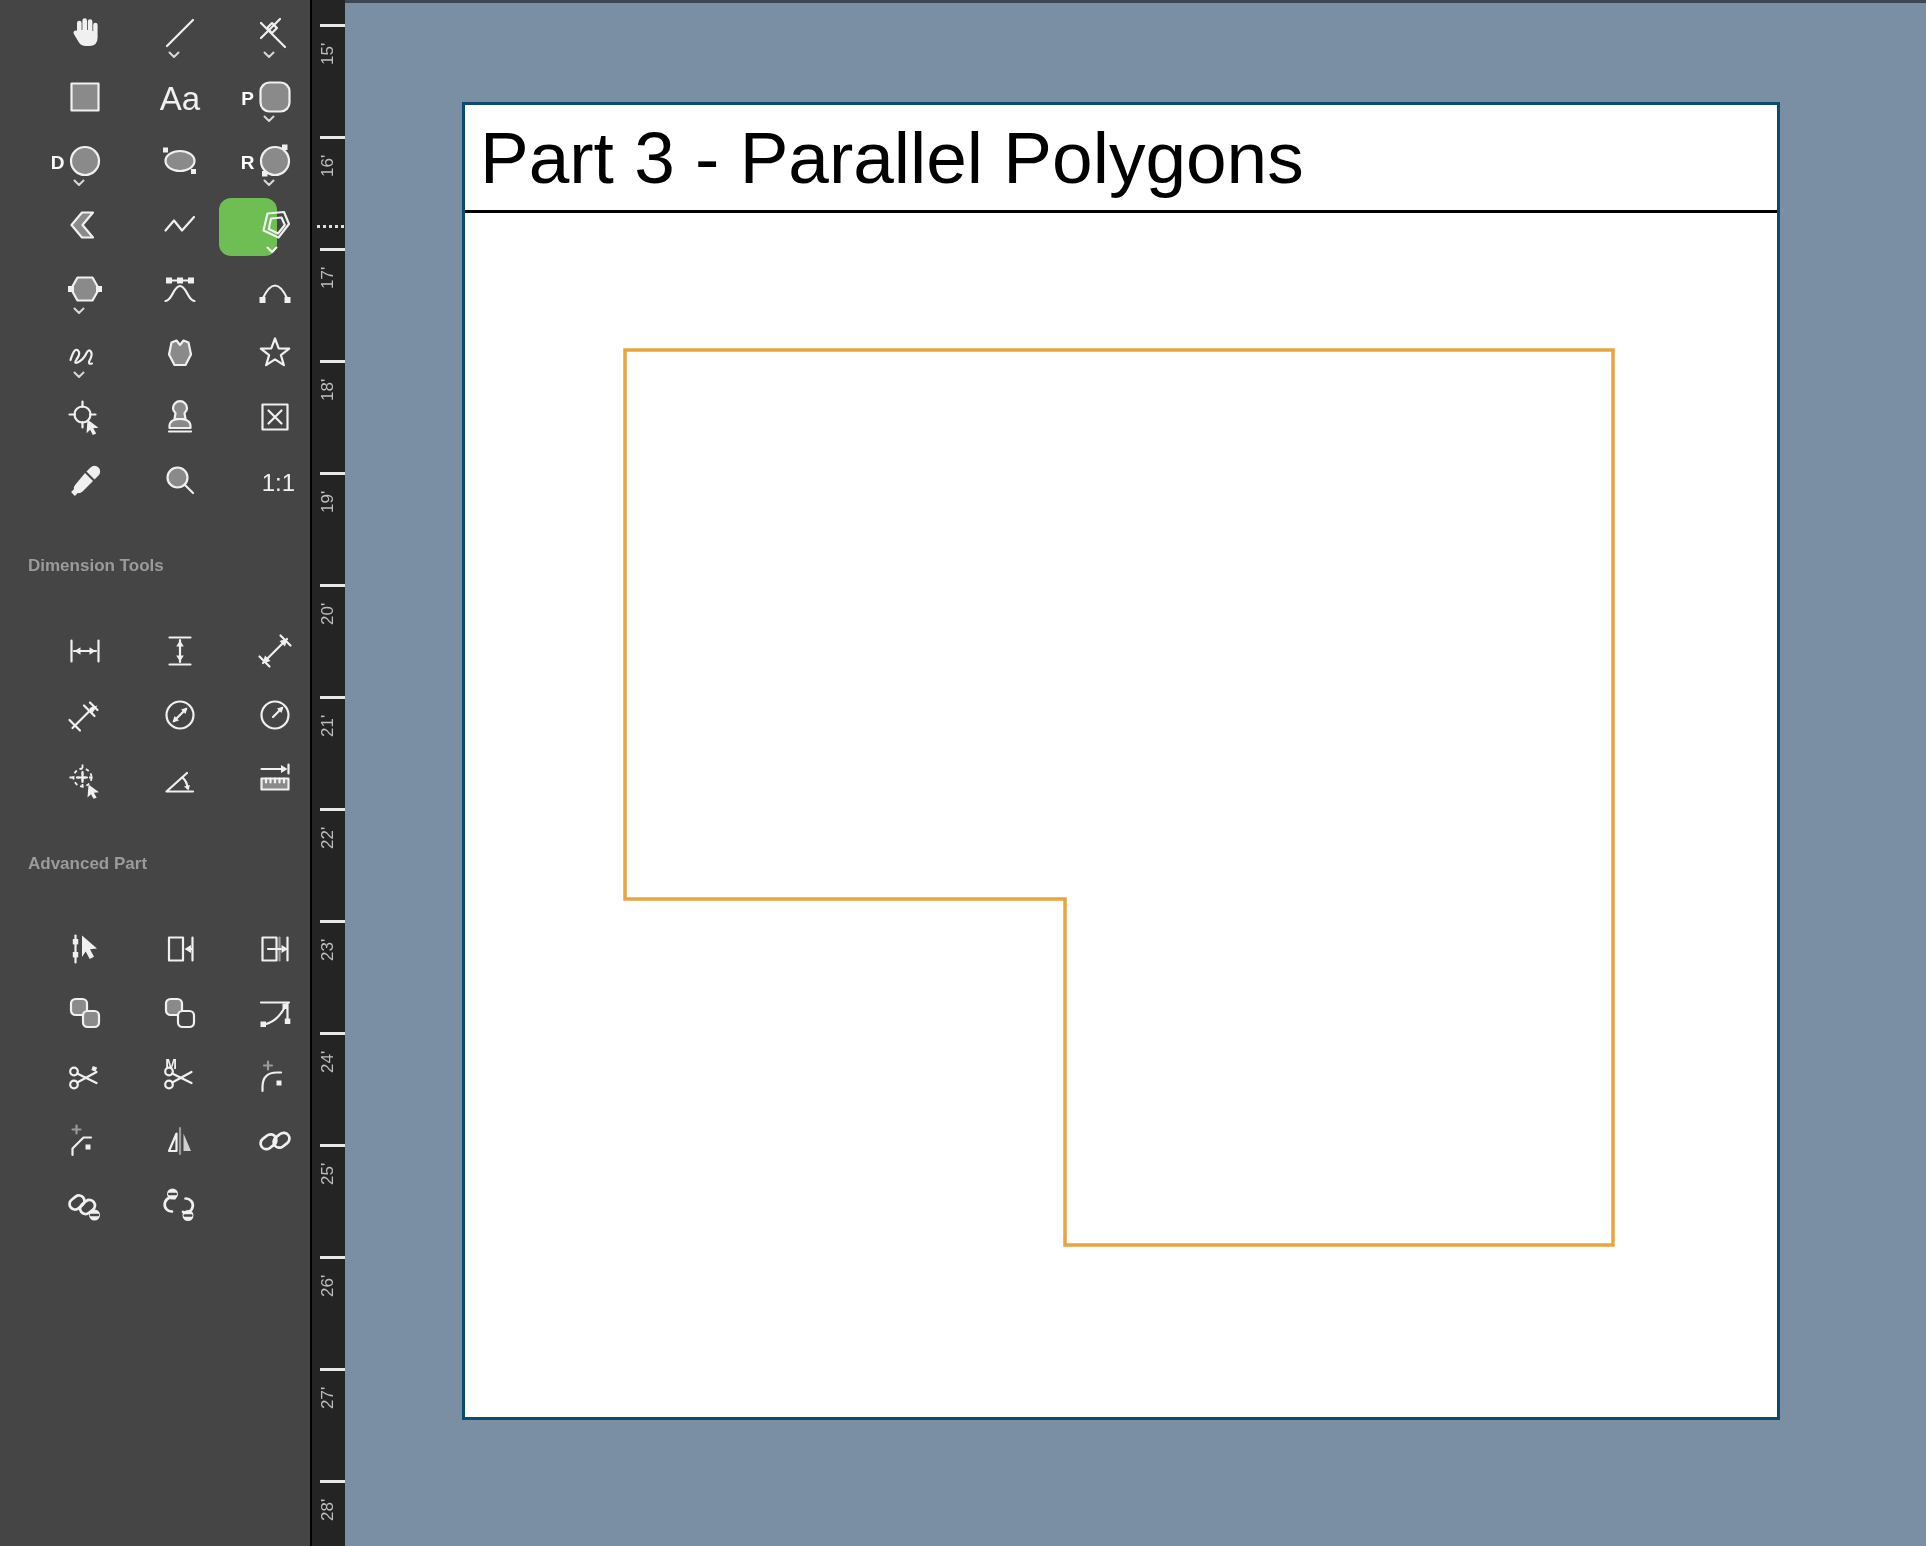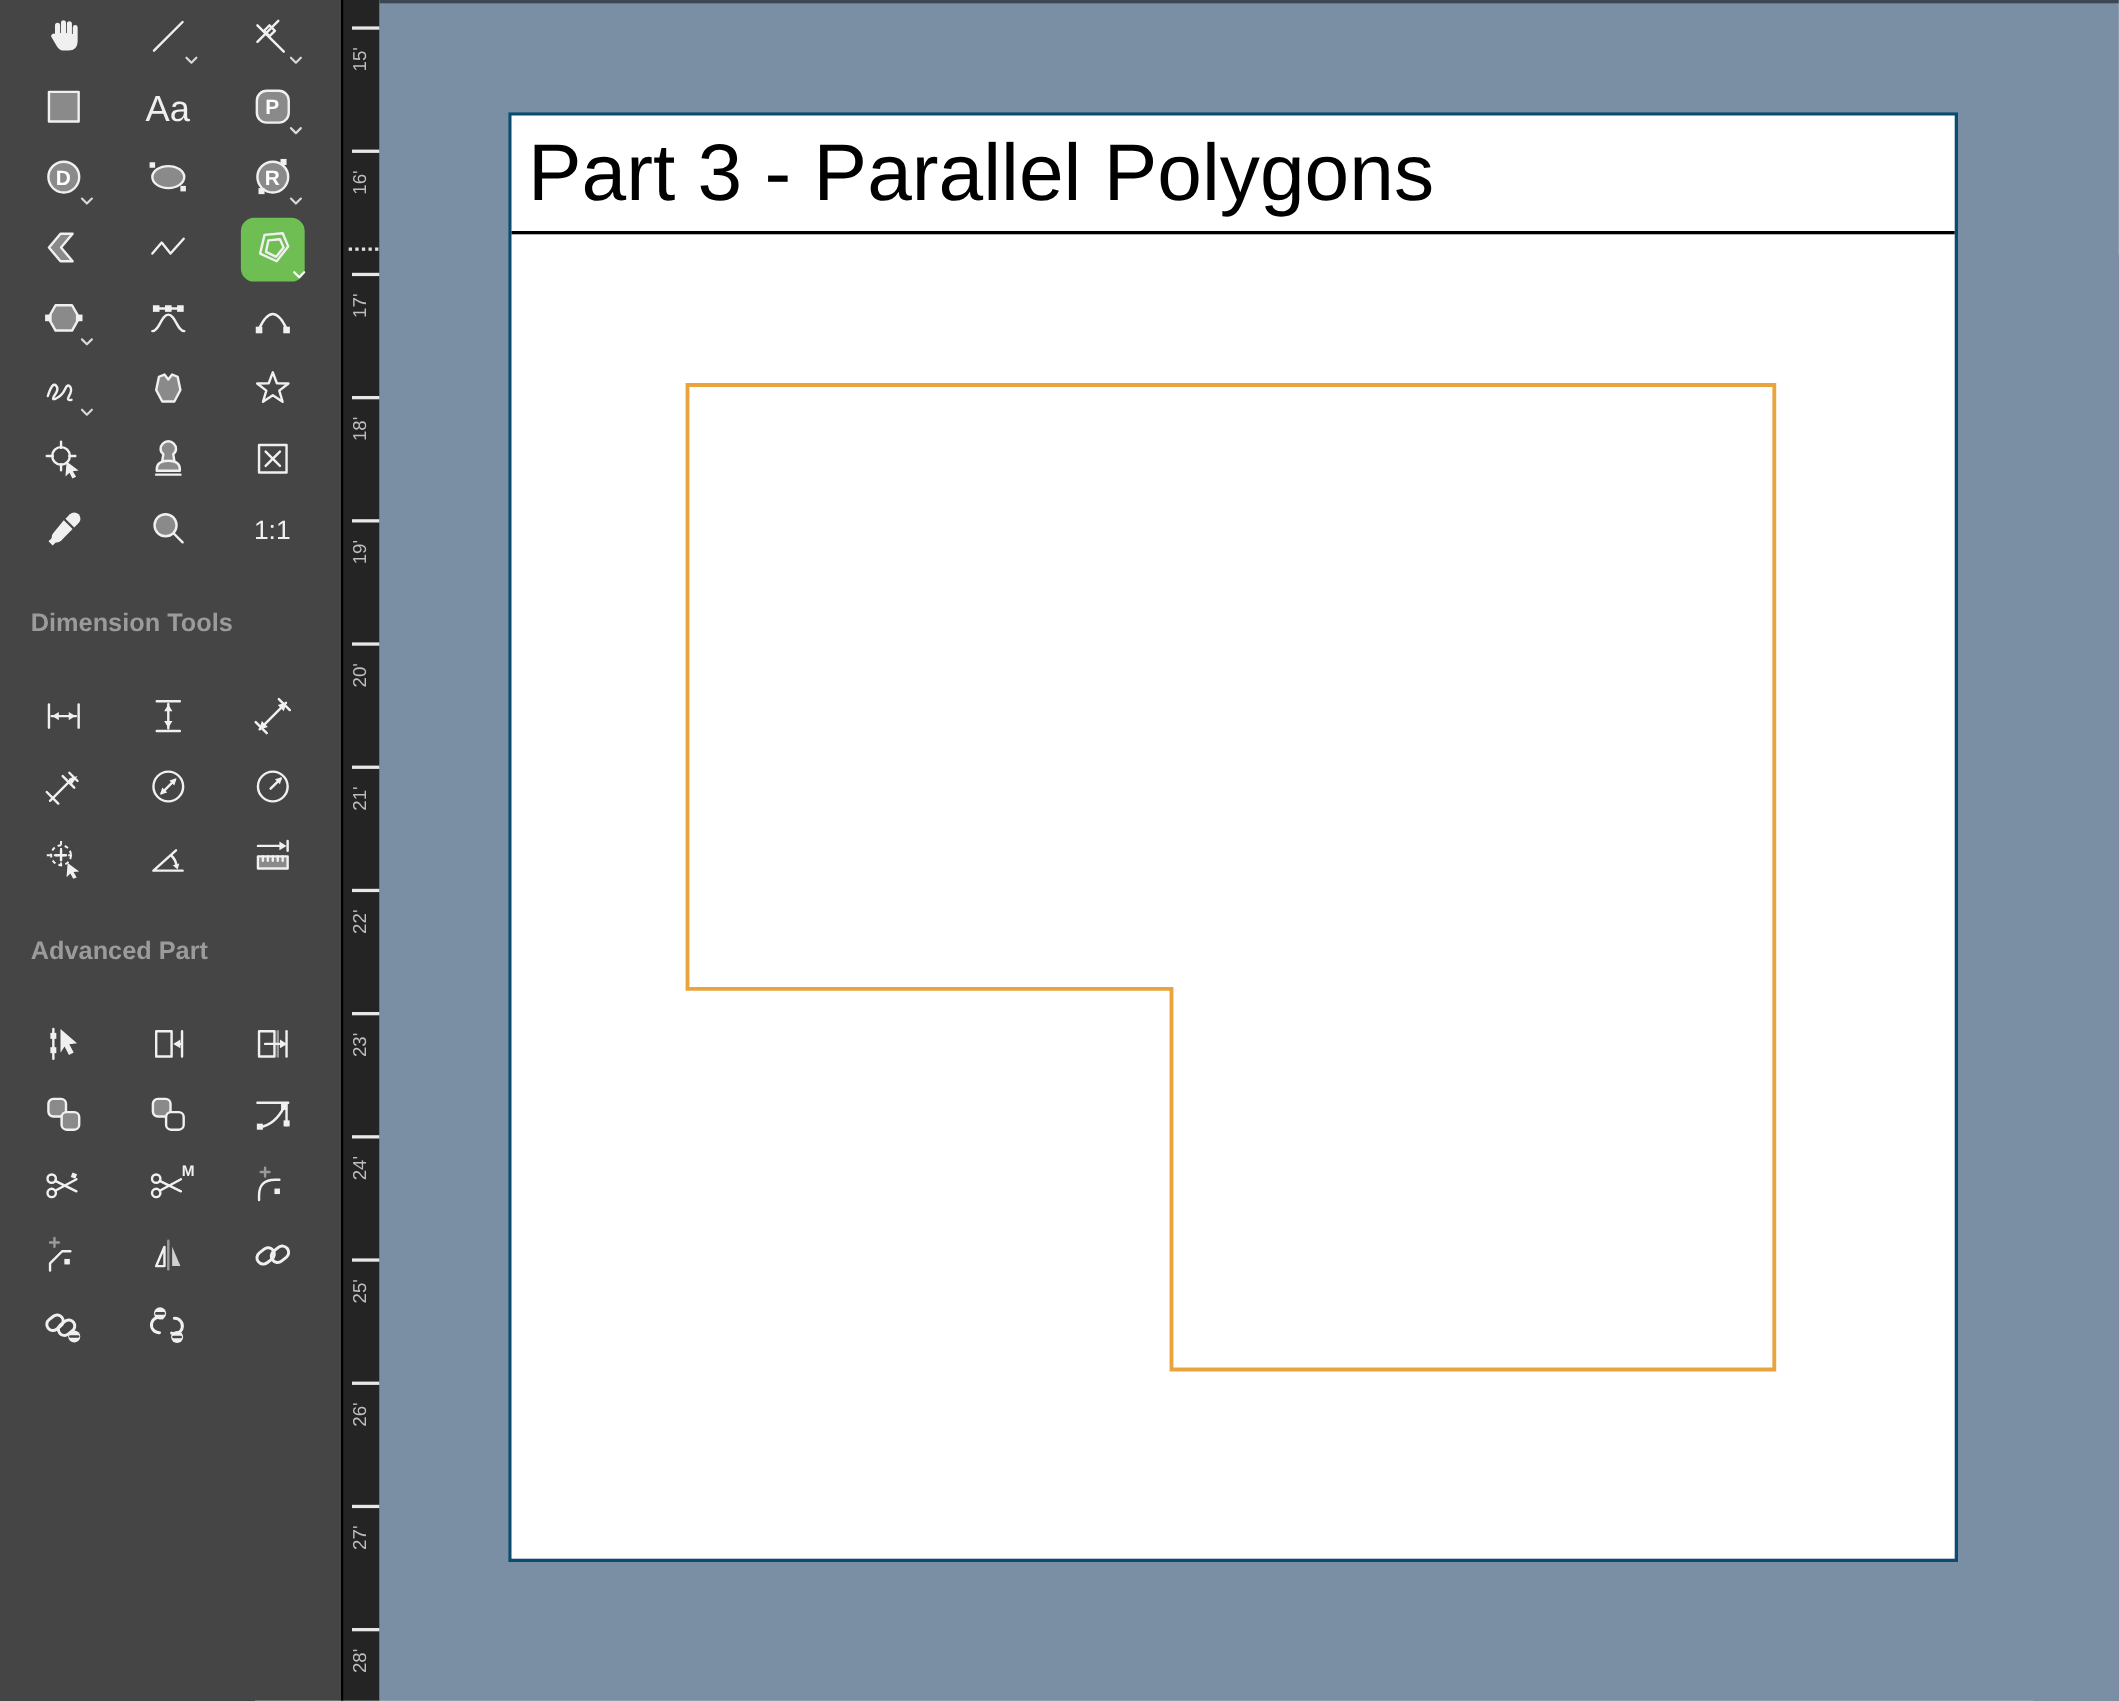--- a/index.html
+++ b/index.html
@@ -5,27 +5,27 @@
   html,body{margin:0;padding:0;}
   body{
     position:relative;width:1926px;height:1546px;overflow:hidden;
     background:#7A8EA4;font-family:"Liberation Sans",sans-serif;
     -webkit-font-smoothing:antialiased;
   }
   
   .toolbar{position:absolute;left:0;top:0;width:310px;height:1546px;background:#454545;}
   .tool-grid{display:grid;grid-template-columns:repeat(3,95px);margin-left:10px;}
   .tool-grid.first{margin-top:3px;}
-  .tool{position:relative;width:95px;height:64px;display:flex;align-items:center;justify-content:center;cursor:default;}
+  .tool{position:relative;width:95px;height:64px;display:flex;align-items:center;justify-content:flex-end;cursor:default;}
   .tool svg.tool-svg{width:40px;height:40px;position:relative;z-index:2;}
   .tool.selected::before{
     content:"";position:absolute;left:18.5px;top:3px;width:58px;height:58px;
     background:#6FBE53;border-radius:12px;z-index:1;
   }
-  .section-label{margin:38px 0 0 28px;font-size:23px;line-height:26px;font-weight:700;color:#9B9B9B;}
+  .section-label{margin:38px 0 0 28px;font-size:17px;line-height:26px;font-weight:700;color:#9B9B9B;}
   .dim-grid,.adv-grid{margin-top:42px;}
   .tool-letter{position:absolute;left:0;top:0;width:95px;height:64px;display:flex;align-items:center;
     justify-content:center;font-size:19px;font-weight:700;color:#FFFFFF;z-index:3;pointer-events:none;}
   .tool-plain{font-size:33px;font-weight:400;color:#F0F0F0;z-index:2;}
   .tool-plain.sm{font-size:24px;font-weight:500;}
   .tool-badge{position:absolute;top:9px;right:23px;font-size:14px;font-weight:700;color:#F0F0F0;z-index:3;}
   .caret{position:absolute;right:20px;bottom:8px;width:12px;height:8px;color:#D8D8D8;z-index:3;}
   .tool.selected .caret{right:17px;bottom:5px;color:#FFFFFF;}
   .caret svg{width:12px;height:8px;display:block;}
   

